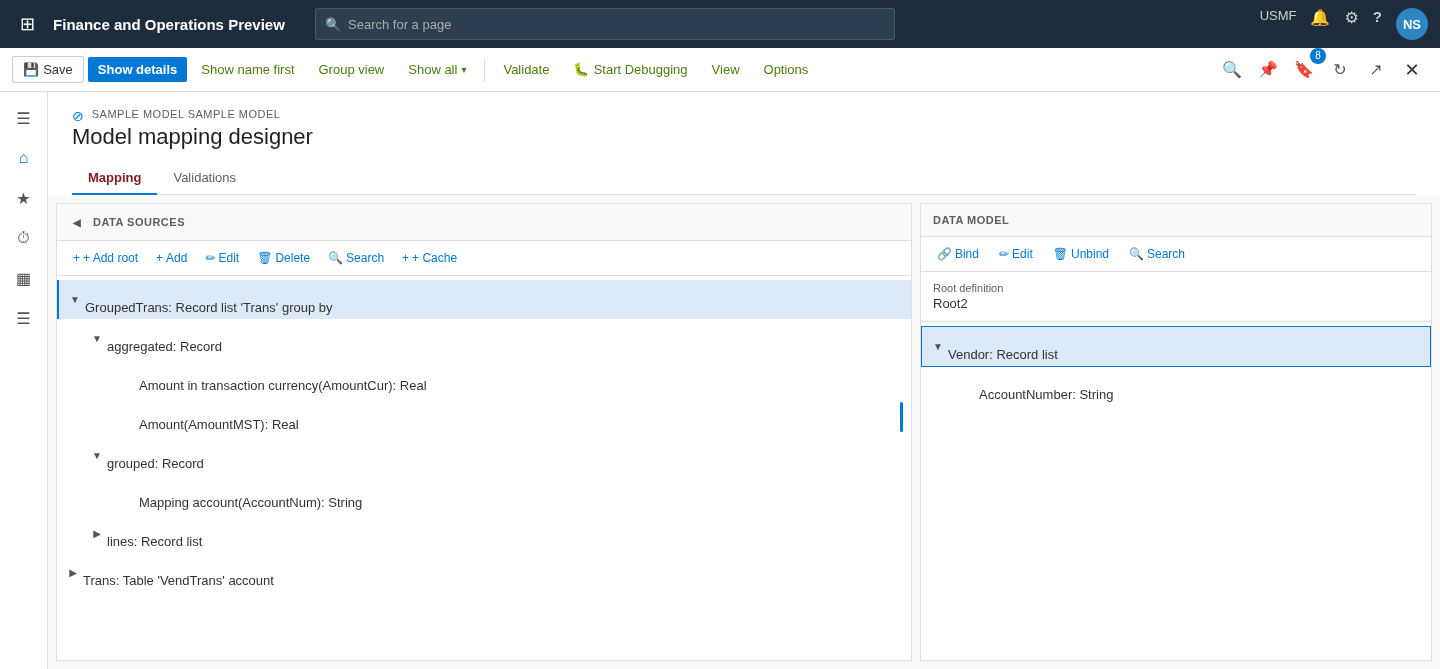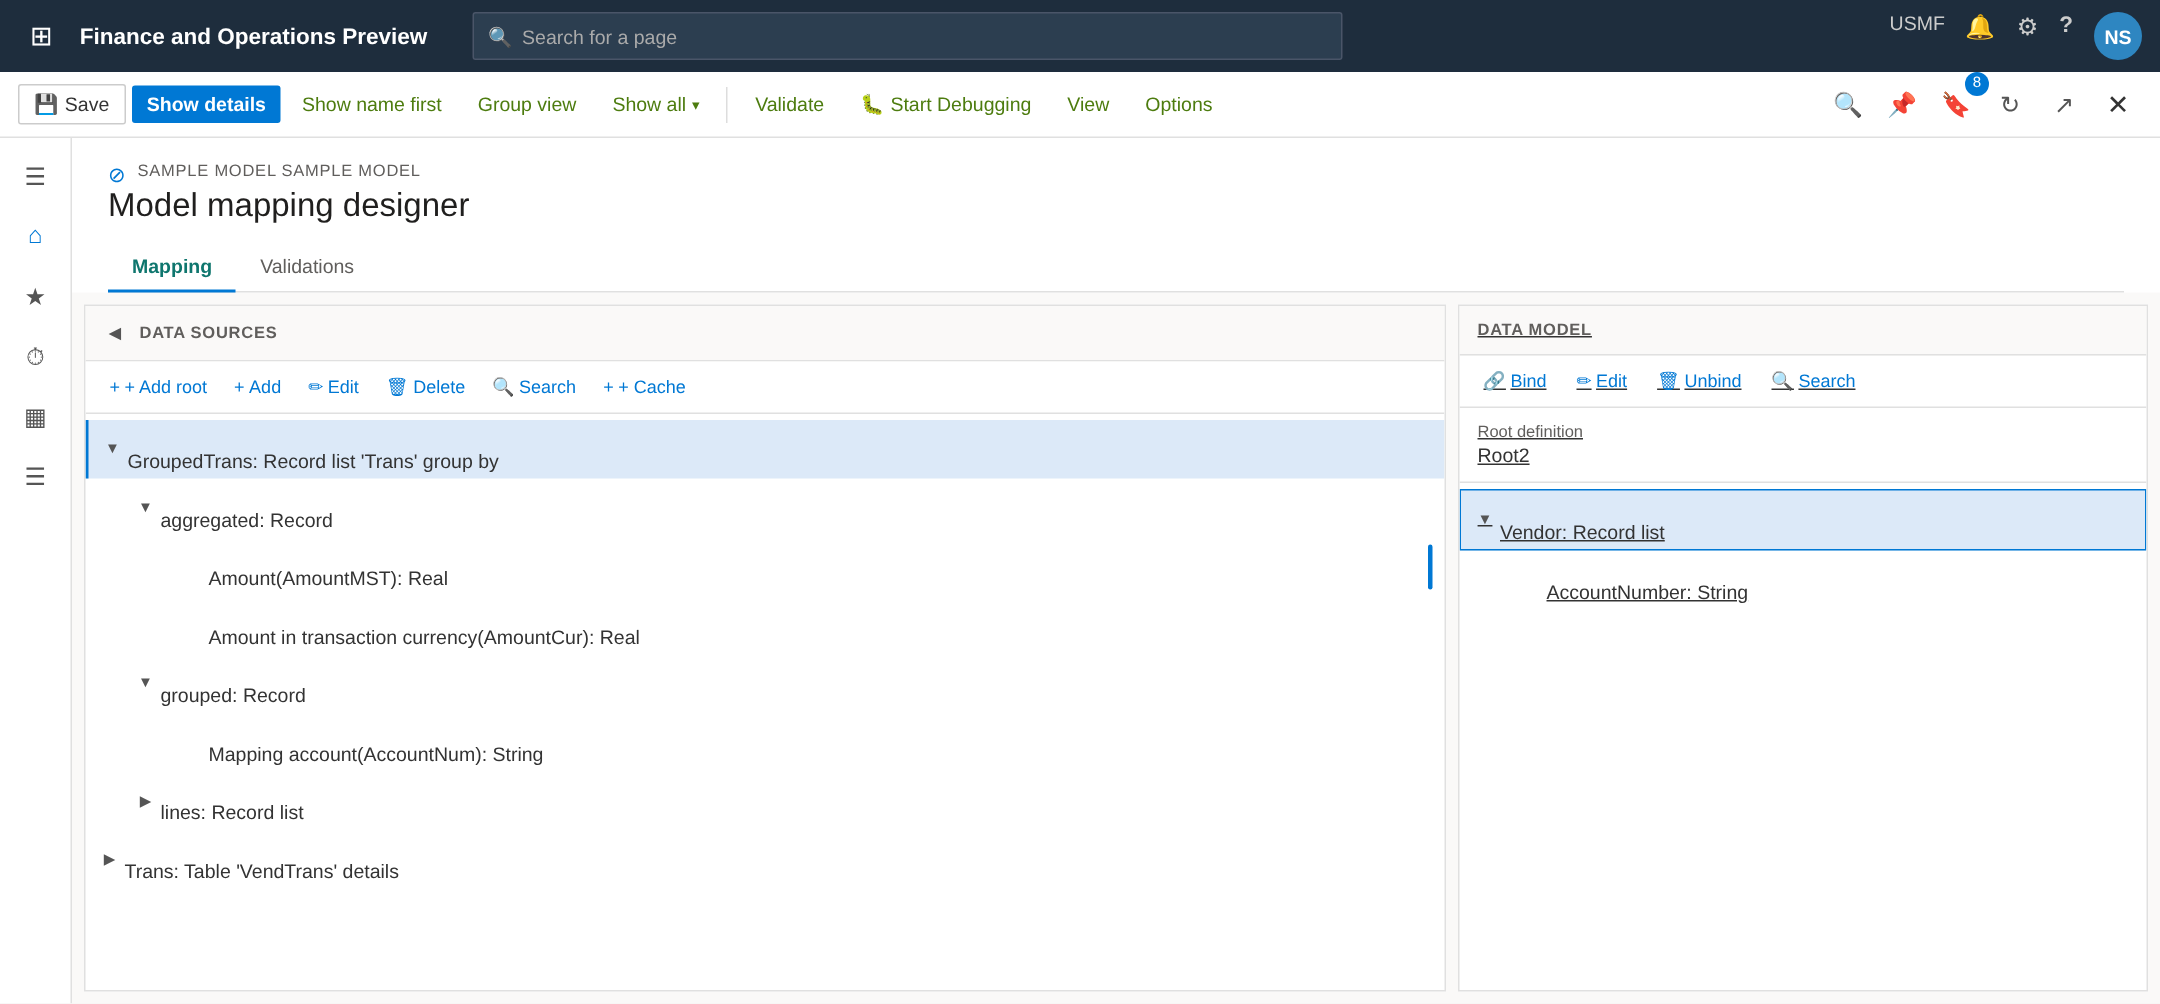--- a/index.html
+++ b/index.html
@@ -187,21 +187,21 @@
     }
     .tab {
       padding: 8px 16px;
       font-size: 13px;
       color: #605e5c;
       cursor: pointer;
       border-bottom: 2px solid transparent;
       margin-bottom: -1px;
     }
     .tab.active {
-      color: #0f766e;
+      color: #7f1d1d;
       border-bottom: 2px solid #0078d4;
       font-weight: 600;
     }
 
     
     .split-pane {
       display: flex;
       flex: 1;
       overflow: hidden;
     }
@@ -282,29 +282,28 @@
       align-items: center;
       justify-content: center;
       font-size: 10px;
       color: #555;
       cursor: pointer;
     }
     .tree-text { margin-left: 2px; margin-top: 16px; }
 
     
     .datamodel-pane {
-      width: 460px;
+      width: 512px;
       background: #fff;
       display: flex;
       flex-direction: column;
       overflow: hidden;
       margin: 8px;
       margin-left: 4px;
       border: 1px solid #e0e0e0;
-      text-decoration: underline;
     }
     .datamodel-header {
       padding: 10px 12px;
       font-size: 11px;
       font-weight: 600;
       color: #605e5c;
       text-transform: uppercase;
       letter-spacing: 0.5px;
       border-bottom: 1px solid #e0e0e0;
       background: #faf9f8;
@@ -499,49 +498,49 @@
           <div class="tree-item selected" style="padding-left: 8px; position:relative;">
             <span class="tree-expand">▼</span>
             <span class="tree-text">GroupedTrans: Record list 'Trans' group by</span>
           </div>
 
           <div class="tree-item" style="padding-left: 32px;">
             <span class="tree-expand">▼</span>
             <span class="tree-text">aggregated: Record</span>
           </div>
 
+          <div class="tree-item" style="padding-left: 64px;">
+            <span class="tree-expand" style="opacity:0;">▶</span>
+            <span class="tree-text">Amount in transaction currency(AmountCur): Real</span>
+          </div>
+
           <div class="tree-item" style="padding-left: 64px; position: relative;">
             <span class="tree-expand" style="opacity:0;">▶</span>
             <span class="tree-text">Amount(AmountMST): Real</span>
             <span style="position:absolute;right:8px;top:50%;transform:translateY(-50%);width:3px;height:30px;background:#0078d4;border-radius:2px;"></span>
           </div>
 
-          <div class="tree-item" style="padding-left: 64px;">
-            <span class="tree-expand" style="opacity:0;">▶</span>
-            <span class="tree-text">Amount in transaction currency(AmountCur): Real</span>
-          </div>
-
           <div class="tree-item" style="padding-left: 32px;">
             <span class="tree-expand">▼</span>
             <span class="tree-text">grouped: Record</span>
           </div>
 
           <div class="tree-item" style="padding-left: 64px;">
             <span class="tree-expand" style="opacity:0;">▶</span>
             <span class="tree-text">Mapping account(AccountNum): String</span>
           </div>
 
           <div class="tree-item" style="padding-left: 32px;">
             <span class="tree-expand">▶</span>
             <span class="tree-text">lines: Record list</span>
           </div>
 
           <div class="tree-item" style="padding-left: 8px;">
             <span class="tree-expand">▶</span>
-            <span class="tree-text">Trans: Table 'VendTrans' details</span>
+            <span class="tree-text">Trans: Table 'VendTrans' account</span>
           </div>
 
         </div>
       </div>
 
       <div class="datamodel-pane">
         <div class="datamodel-header">
           <span>DATA MODEL</span>
         </div>
         <div class="datamodel-toolbar">

